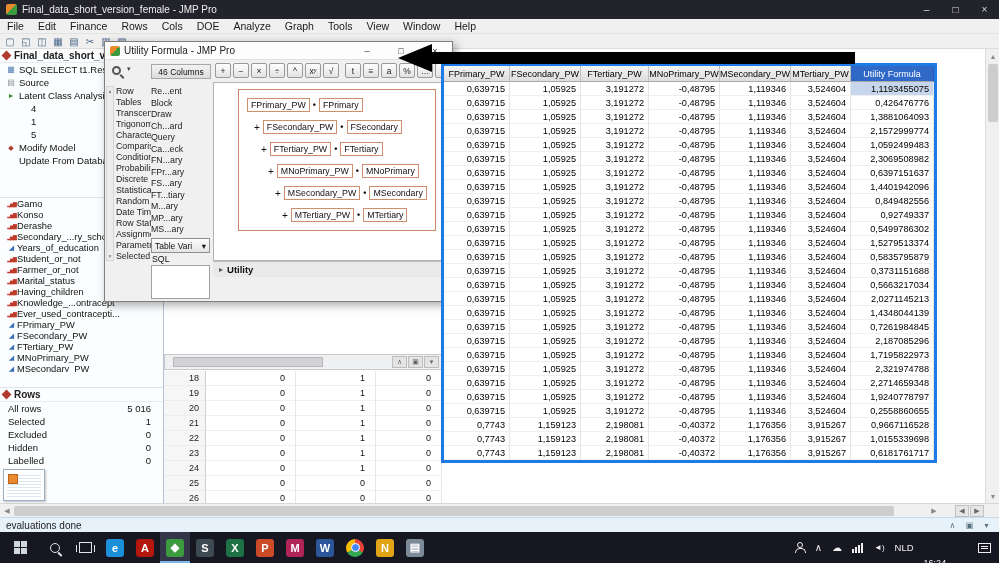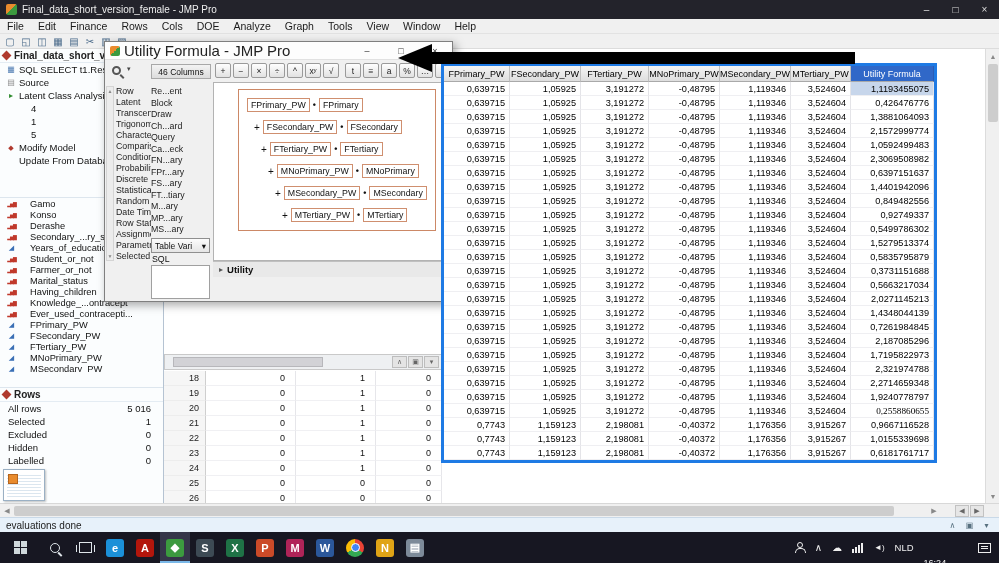--- a/index.html
+++ b/index.html
@@ -25,21 +25,21 @@
 .bgc{font-size:9px;display:flex;align-items:center;justify-content:flex-end;padding-right:10px;border-right:1px solid #e6e6ea;border-bottom:1px solid #f0f0f3;color:#111;}
 #bg-rows{position:absolute;left:164px;top:322px;width:278px;height:137px;overflow:hidden;z-index:1;}
 
 .sidebar{position:absolute;left:0;top:49px;width:164px;height:454px;background:#fbfdfe;border-right:1px solid #b5c3d2;z-index:5;}
 .panel{position:absolute;left:0;width:163px;border-top:1px solid #dde6ee;}
 .p-hdr{display:flex;align-items:center;gap:4px;padding-left:3px;height:14px;border-bottom:1px solid #e4ecf3;color:#222;font-size:10px;font-weight:700;}
 .diamond{width:7px;height:7px;background:#b03a2e;transform:rotate(45deg);flex:0 0 auto;}
 .src-item{display:flex;align-items:center;gap:3px;height:13px;font-size:9.5px;color:#111;white-space:nowrap;overflow:hidden;}
 .s-ic{width:10px;text-align:center;font-size:8px;flex:0 0 auto;}
 .ic-table{color:#4a78b0;}.ic-source{color:#8a8a8a;}.ic-analysis{color:#2e8b2e;}.ic-diamond{color:#b03a2e;font-size:7px;}
-.col-item{display:flex;align-items:center;gap:13px;height:11px;font-size:9.3px;color:#111;padding-left:6px;white-space:nowrap;overflow:hidden;}
+.col-item{display:flex;align-items:center;gap:0;height:11px;font-size:9.3px;color:#111;padding-left:6px;white-space:nowrap;overflow:hidden;}
 .ci{width:11px;flex:0 0 auto;text-align:center;}
 .ci-nom{font-size:5px;color:#c0392b;letter-spacing:-1px;}
 .ci-cont{font-size:7px;color:#3a6fb5;}
 .stat{display:flex;height:13px;font-size:9.5px;color:#111;padding:0 12px 0 8px;align-items:center;}
 .stat .v{margin-left:auto;}
 .thumb{position:absolute;left:3px;top:420px;width:42px;height:32px;background:#fff;border:1px solid #9ab0c4;box-shadow:1px 1px 2px rgba(0,0,0,.25);}
 .thumb-page{margin:3px;height:24px;background:repeating-linear-gradient(#fff 0 2px,#dbe6ef 2px 3px);position:relative;}
 .thumb-page::before{content:"";position:absolute;left:1px;top:1px;width:8px;height:8px;background:#e98b2d;border:1px solid #b5651d;}
 
 .vscroll{position:absolute;left:985px;top:49px;width:14px;height:454px;background:#f0f0f0;border-left:1px solid #dcdcdc;z-index:2;}
@@ -49,21 +49,21 @@
 .hs-a{position:absolute;top:0;width:14px;height:13px;font-size:7px;color:#888;display:flex;align-items:center;justify-content:center;}
 .hs-thumb{position:absolute;left:14px;top:2px;width:880px;height:10px;background:#cdcdcd;border-radius:2px;}
 .hs-b{position:absolute;top:1px;width:14px;height:12px;background:#e6e6e6;border:1px solid #c2c2c2;font-size:7px;color:#666;display:flex;align-items:center;justify-content:center;}
 .statusbar{position:absolute;left:0;top:517px;width:999px;height:15px;background:#e7f1fa;border-top:1px solid #c9d9e8;display:flex;align-items:center;font-size:10px;color:#222;padding-left:6px;z-index:2;}
 .sb-icons{margin-left:auto;display:flex;gap:4px;padding-right:6px;}
 .sb-ic{width:13px;height:11px;font-size:8px;color:#57707f;display:flex;align-items:center;justify-content:center;}
 
 .dialog{position:absolute;left:104px;top:41px;width:349px;height:261px;background:#f0f0f0;border:1px solid #7f7f7f;box-shadow:3px 3px 9px rgba(0,0,0,.35);z-index:30;}
 .dlg-titlebar{height:18px;background:#fdfdfd;display:flex;align-items:center;border-bottom:1px solid #e1e1e1;}
 .dlg-icon{width:10px;height:10px;margin:0 4px 0 5px;background:linear-gradient(135deg,#e98b2d 0 50%,#3c9a3f 50% 100%);border-radius:2px;}
-.dlg-title{font-size:15px;color:#222;white-space:nowrap;}
+.dlg-title{font-size:10px;color:#222;white-space:nowrap;}
 .dlg-wbtns{margin-left:auto;display:flex;height:100%;}
 .dlg-btn{width:34px;height:100%;display:flex;align-items:center;justify-content:center;font-size:9px;color:#333;}
 .magd{position:absolute;left:7px;top:24px;width:9px;height:9px;border:2px solid #555;border-radius:50%;}
 .magd::after{content:"";position:absolute;width:2px;height:5px;background:#555;left:7px;top:6px;transform:rotate(-45deg);}
 .mag-dd{position:absolute;left:22px;top:23px;font-size:7px;color:#444;}
 .cols-hdr{position:absolute;left:46px;top:22px;width:60px;height:15px;background:linear-gradient(#f3f3f3,#dcdcdc);border:1px solid #a8a8a8;font-size:8.5px;display:flex;align-items:center;justify-content:center;color:#111;}
 .kp-row{position:absolute;top:21px;display:flex;}
 .kp{width:16px;height:15px;border:1px solid #9a9a9a;background:linear-gradient(#fefefe,#e2e2e2);border-radius:2px;font-size:8.5px;display:flex;align-items:center;justify-content:center;margin-right:2px;color:#222;}
 .kp-close{color:#c00;font-weight:700;}
 .fn-scroll{position:absolute;left:1px;top:44px;width:8px;height:175px;background:#ececec;border:1px solid #d4d4d4;font-size:5px;color:#888;display:flex;flex-direction:column;justify-content:space-between;align-items:center;padding:1px 0;}
@@ -419,21 +419,21 @@
     </div>
   <div class="kp-row" style="left:330px;" id="dlg-kpx">
       <div class="kp kp-close">×</div>
     </div>
   <div class="fn-scroll">
       <span>▲</span>
       <span>▼</span>
     </div>
   <div class="fn-list" id="dlg-funcs">
       <div class="fn-item">Row</div>
-      <div class="fn-item">Latent</div>
+      <div class="fn-item">Tables</div>
       <div class="fn-item">Transcendental</div>
       <div class="fn-item">Trigonometric</div>
       <div class="fn-item">Character</div>
       <div class="fn-item">Comparison</div>
       <div class="fn-item">Conditional</div>
       <div class="fn-item">Probability</div>
       <div class="fn-item">Discrete Probability</div>
       <div class="fn-item">Statistical</div>
       <div class="fn-item">Random</div>
       <div class="fn-item">Date Time</div>
@@ -726,21 +726,21 @@
         <div class="td" style="width: 60px;">3,524604</div>
         <div class="td" style="width: 83px;">1,9240778797</div>
       </div>
       <div class="tr">
         <div class="td" style="width: 66px;">0,639715</div>
         <div class="td" style="width: 71px;">1,05925</div>
         <div class="td" style="width: 68px;">3,191272</div>
         <div class="td" style="width: 71px;">-0,48795</div>
         <div class="td" style="width: 71px;">1,119346</div>
         <div class="td" style="width: 60px;">3,524604</div>
-        <div class="td" style="width: 83px; font-family: Liberation Serif, serif;">0,2558860655</div>
+        <div class="td" style="width: 83px;">0,2558860655</div>
       </div>
       <div class="tr">
         <div class="td" style="width: 66px;">0,7743</div>
         <div class="td" style="width: 71px;">1,159123</div>
         <div class="td" style="width: 68px;">2,198081</div>
         <div class="td" style="width: 71px;">-0,40372</div>
         <div class="td" style="width: 71px;">1,176356</div>
         <div class="td" style="width: 60px;">3,915267</div>
         <div class="td" style="width: 83px;">0,9667116528</div>
       </div>

